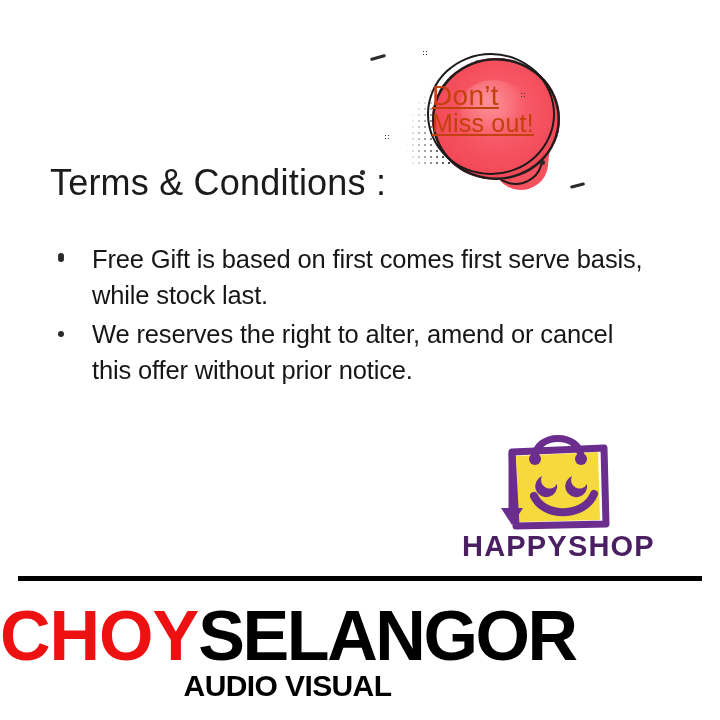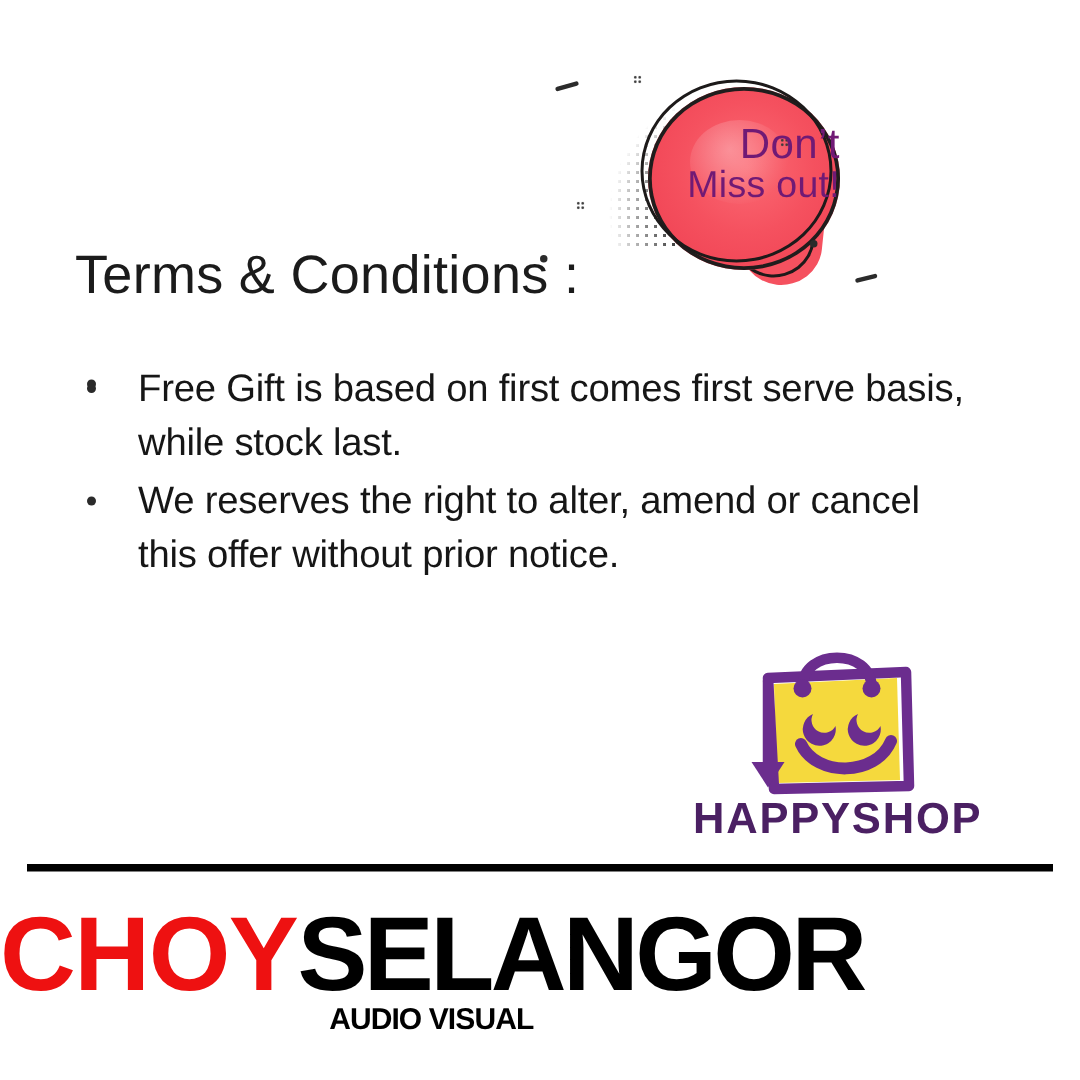--- a/index.html
+++ b/index.html
@@ -128,24 +128,25 @@
     border-radius: 50% 6% 52% 50%;
     transform: rotate(6deg);
     box-sizing: border-box;
     background: transparent;
   }
   .badge-text {
     position: absolute;
     left: 34px;
     top: 36px;
     width: 128px;
-    text-align: right;
-    color: #701a75;
+    text-align: left;
+    color: #c2410c;
     font-family: "Liberation Sans", sans-serif;
     z-index: 4;
+    text-decoration: underline;
   }
   .badge-line1 {
     display: block;
     font-size: 28px;
     line-height: 31px;
     font-weight: 400;
     letter-spacing: 0.3px;
   }
   .badge-line2 {
     display: block;
@@ -228,21 +229,21 @@
     color: #000000;
     letter-spacing: -2.4px;
   }
   .brand-sub {
     position: absolute;
     left: 0;
     top: 669px;
     width: 575px;
     text-align: center;
     font-family: "Liberation Sans", sans-serif;
-    font-size: 20px;
+    font-size: 30px;
     font-weight: 700;
     letter-spacing: -0.6px;
     color: #000000;
   }
 </style>
 </head>
 <body>
 
 <div id="page">
 

